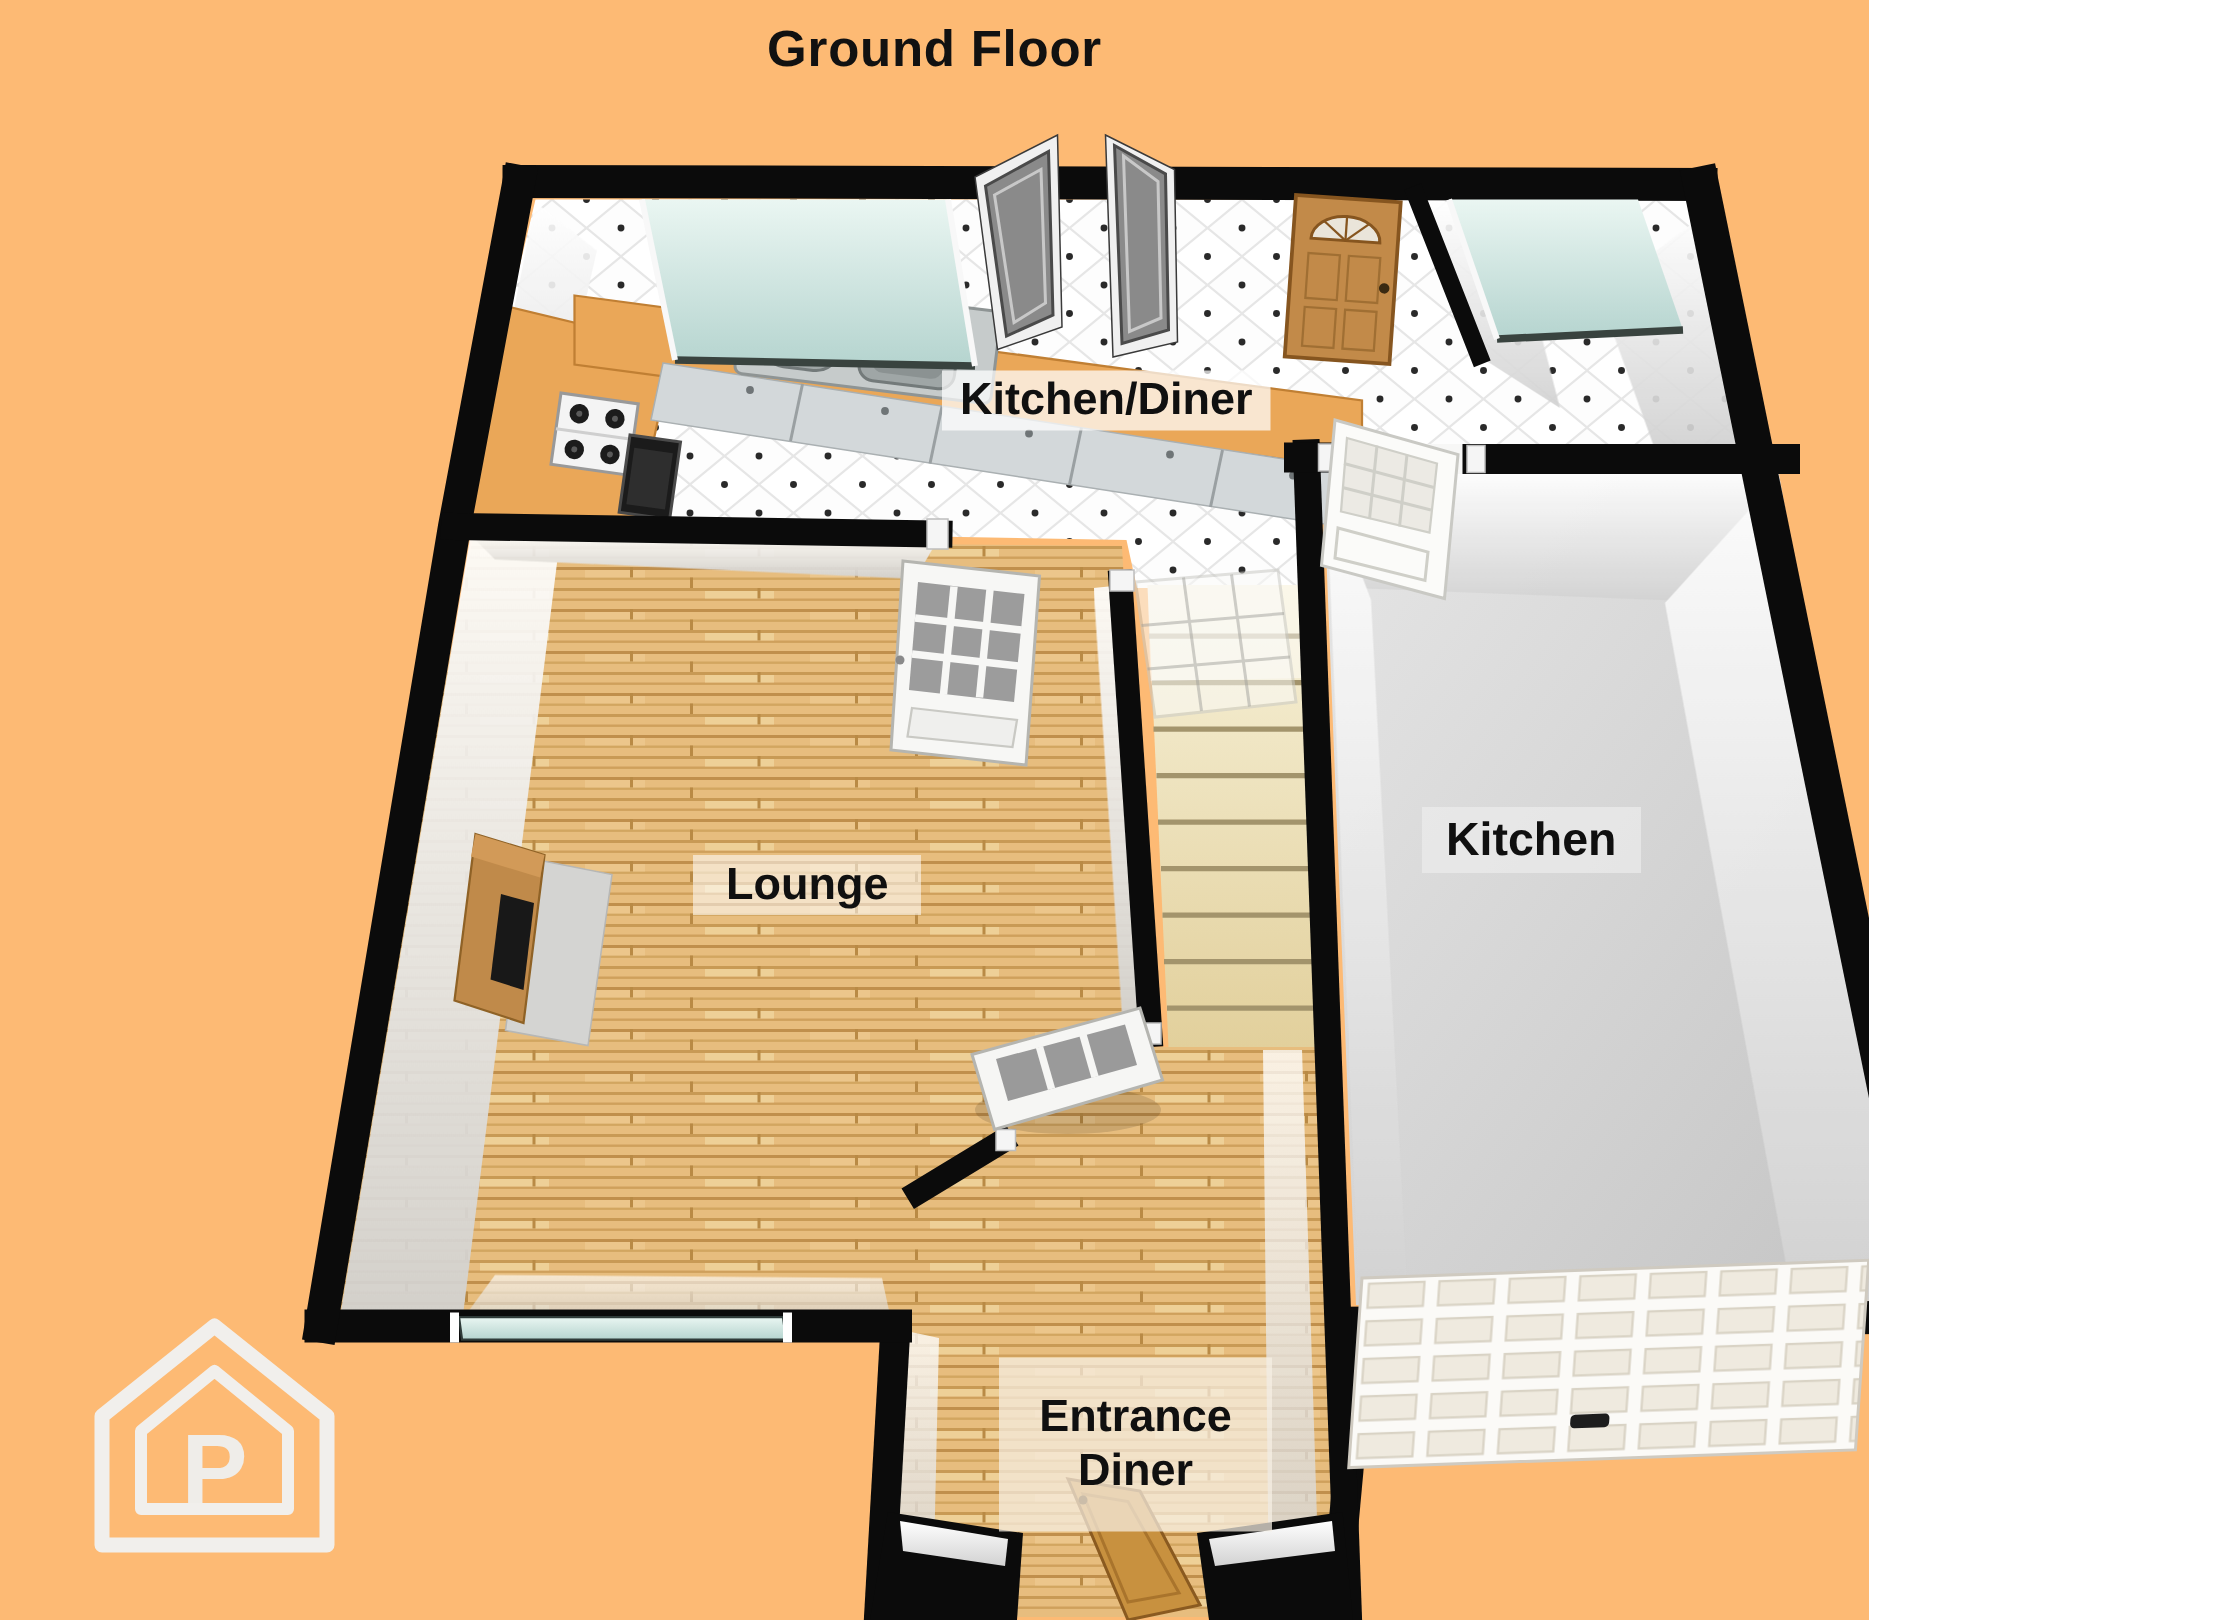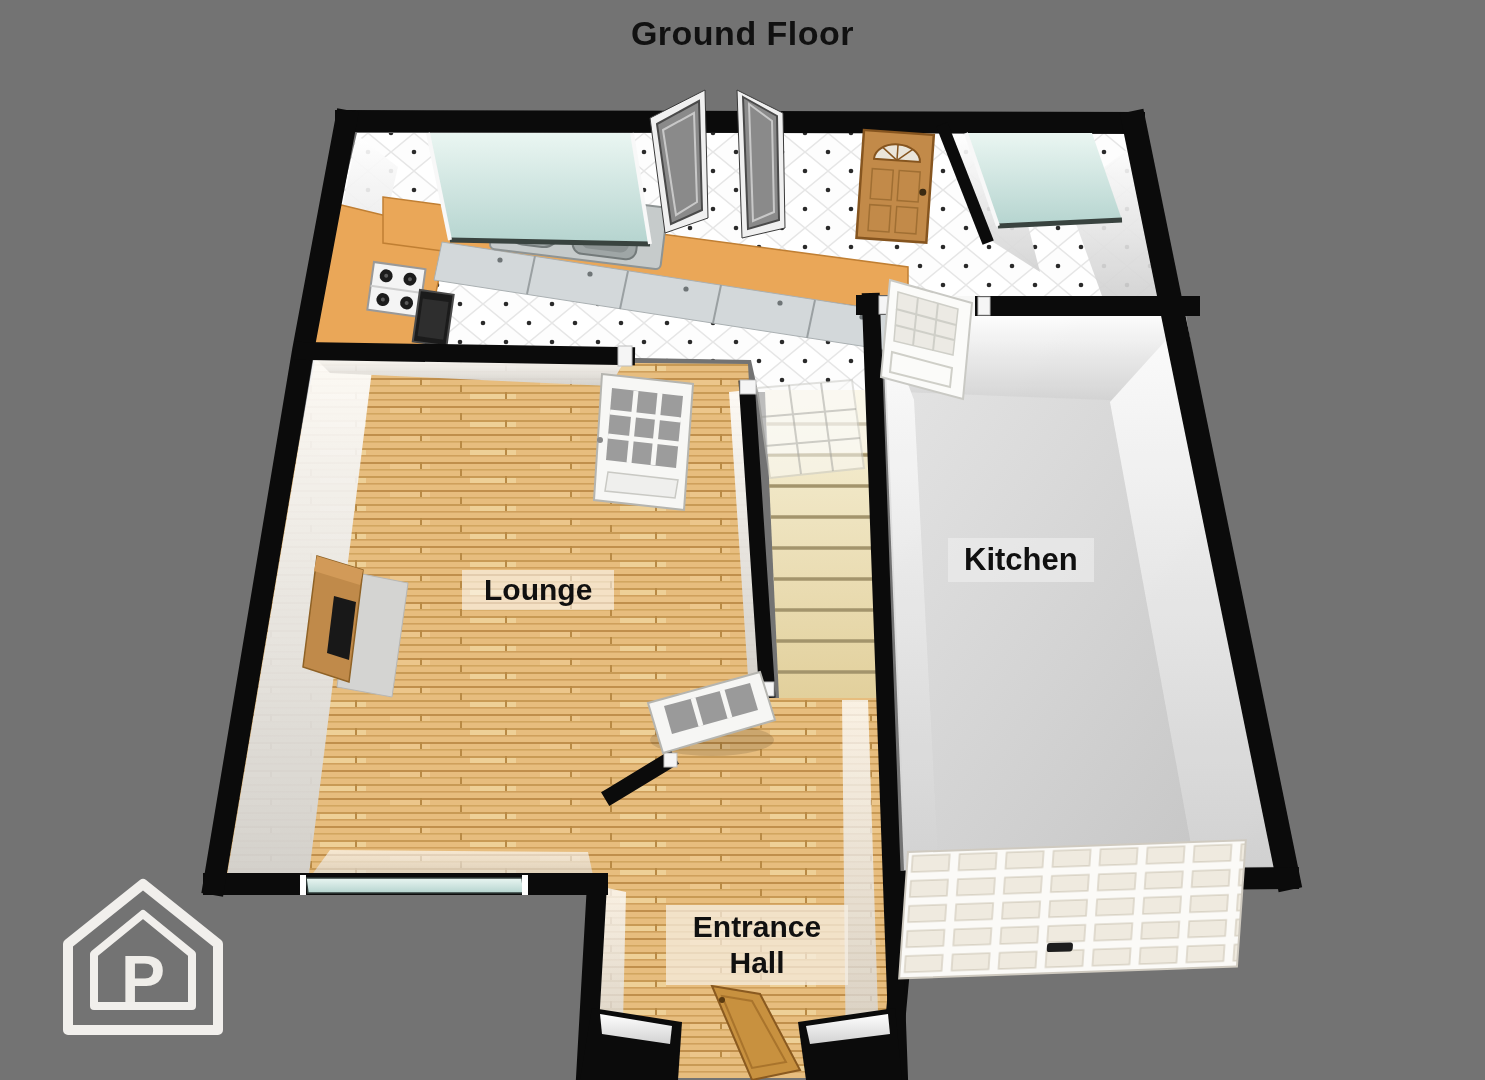--- a/index.html
+++ b/index.html
@@ -1,25 +1,25 @@
 <!DOCTYPE html>
 <html><head>
 <meta charset="utf-8">
 <style>
   html,body{margin:0;padding:0;background:#ffffff;}
-  .canvas{position:relative;width:1485px;height:1080px;background:#737373;overflow:hidden;
+  .canvas{position:relative;width:1246px;height:1080px;background:#fdba74;overflow:hidden;
           font-family:"Liberation Sans",sans-serif;}
   .plan-title{position:absolute;top:14px;left:50%;transform:translateX(-50%);
           font-size:34px;font-weight:bold;color:#111;letter-spacing:.5px;white-space:nowrap;}
   .room-label{position:absolute;font-weight:bold;color:#101010;white-space:nowrap;}
   .lbl-kitchen{left:628px;top:247px;font-size:30px;padding:3px 12px;background:rgba(255,255,255,.72);}
   .lbl-lounge{left:462px;top:570px;font-size:30px;padding:3px 22px;background:rgba(255,255,255,.55);}
   .lbl-garage{left:948px;top:538px;font-size:31px;padding:4px 16px;background:rgba(238,238,238,.65);}
   .lbl-hall{left:666px;top:905px;font-size:30px;line-height:1.2;width:170px;text-align:center;
-            padding:4px 6px;background:rgba(246,240,228,.72);white-space:normal;}
+            padding:22px 6px;background:rgba(246,240,228,.72);white-space:normal;}
   svg{position:absolute;left:0;top:0;}
 </style>
 </head>
 <body>
 
 <div class="canvas">
 
   <div class="plan-title">Ground Floor</div>
 
   <svg width="1485" height="1080" viewBox="0 0 1485 1080">
@@ -296,20 +296,21 @@
       <rect x="146" y="96" width="26" height="9" rx="3" fill="#1d1d1d"></rect>
     </g>
   </svg>
 
   <svg width="170" height="160" viewBox="0 0 170 160" style="left:58px;top:878px;">
     <polygon points="85,6 160,66 160,152 10,152 10,66" fill="none" stroke="#f1efec" stroke-width="10" stroke-linejoin="round"></polygon>
     <polygon points="85,36 134,76 134,128 36,128 36,76" fill="none" stroke="#f1efec" stroke-width="8" stroke-linejoin="round"></polygon>
     <text x="85" y="124" text-anchor="middle" font-family="Liberation Sans, sans-serif" font-size="66" font-weight="bold" fill="#efede9">P</text>
   </svg>
 
+  <div class="room-label lbl-kitchen">Kitchen/Diner</div>
   <div class="room-label lbl-lounge">Lounge</div>
   <div class="room-label lbl-garage">Kitchen</div>
   <div class="room-label lbl-hall">
     <span>Entrance</span><br>
-    <span>Hall</span>
+    <span>Diner</span>
   </div>
 
 </div>
 
 </body></html>

